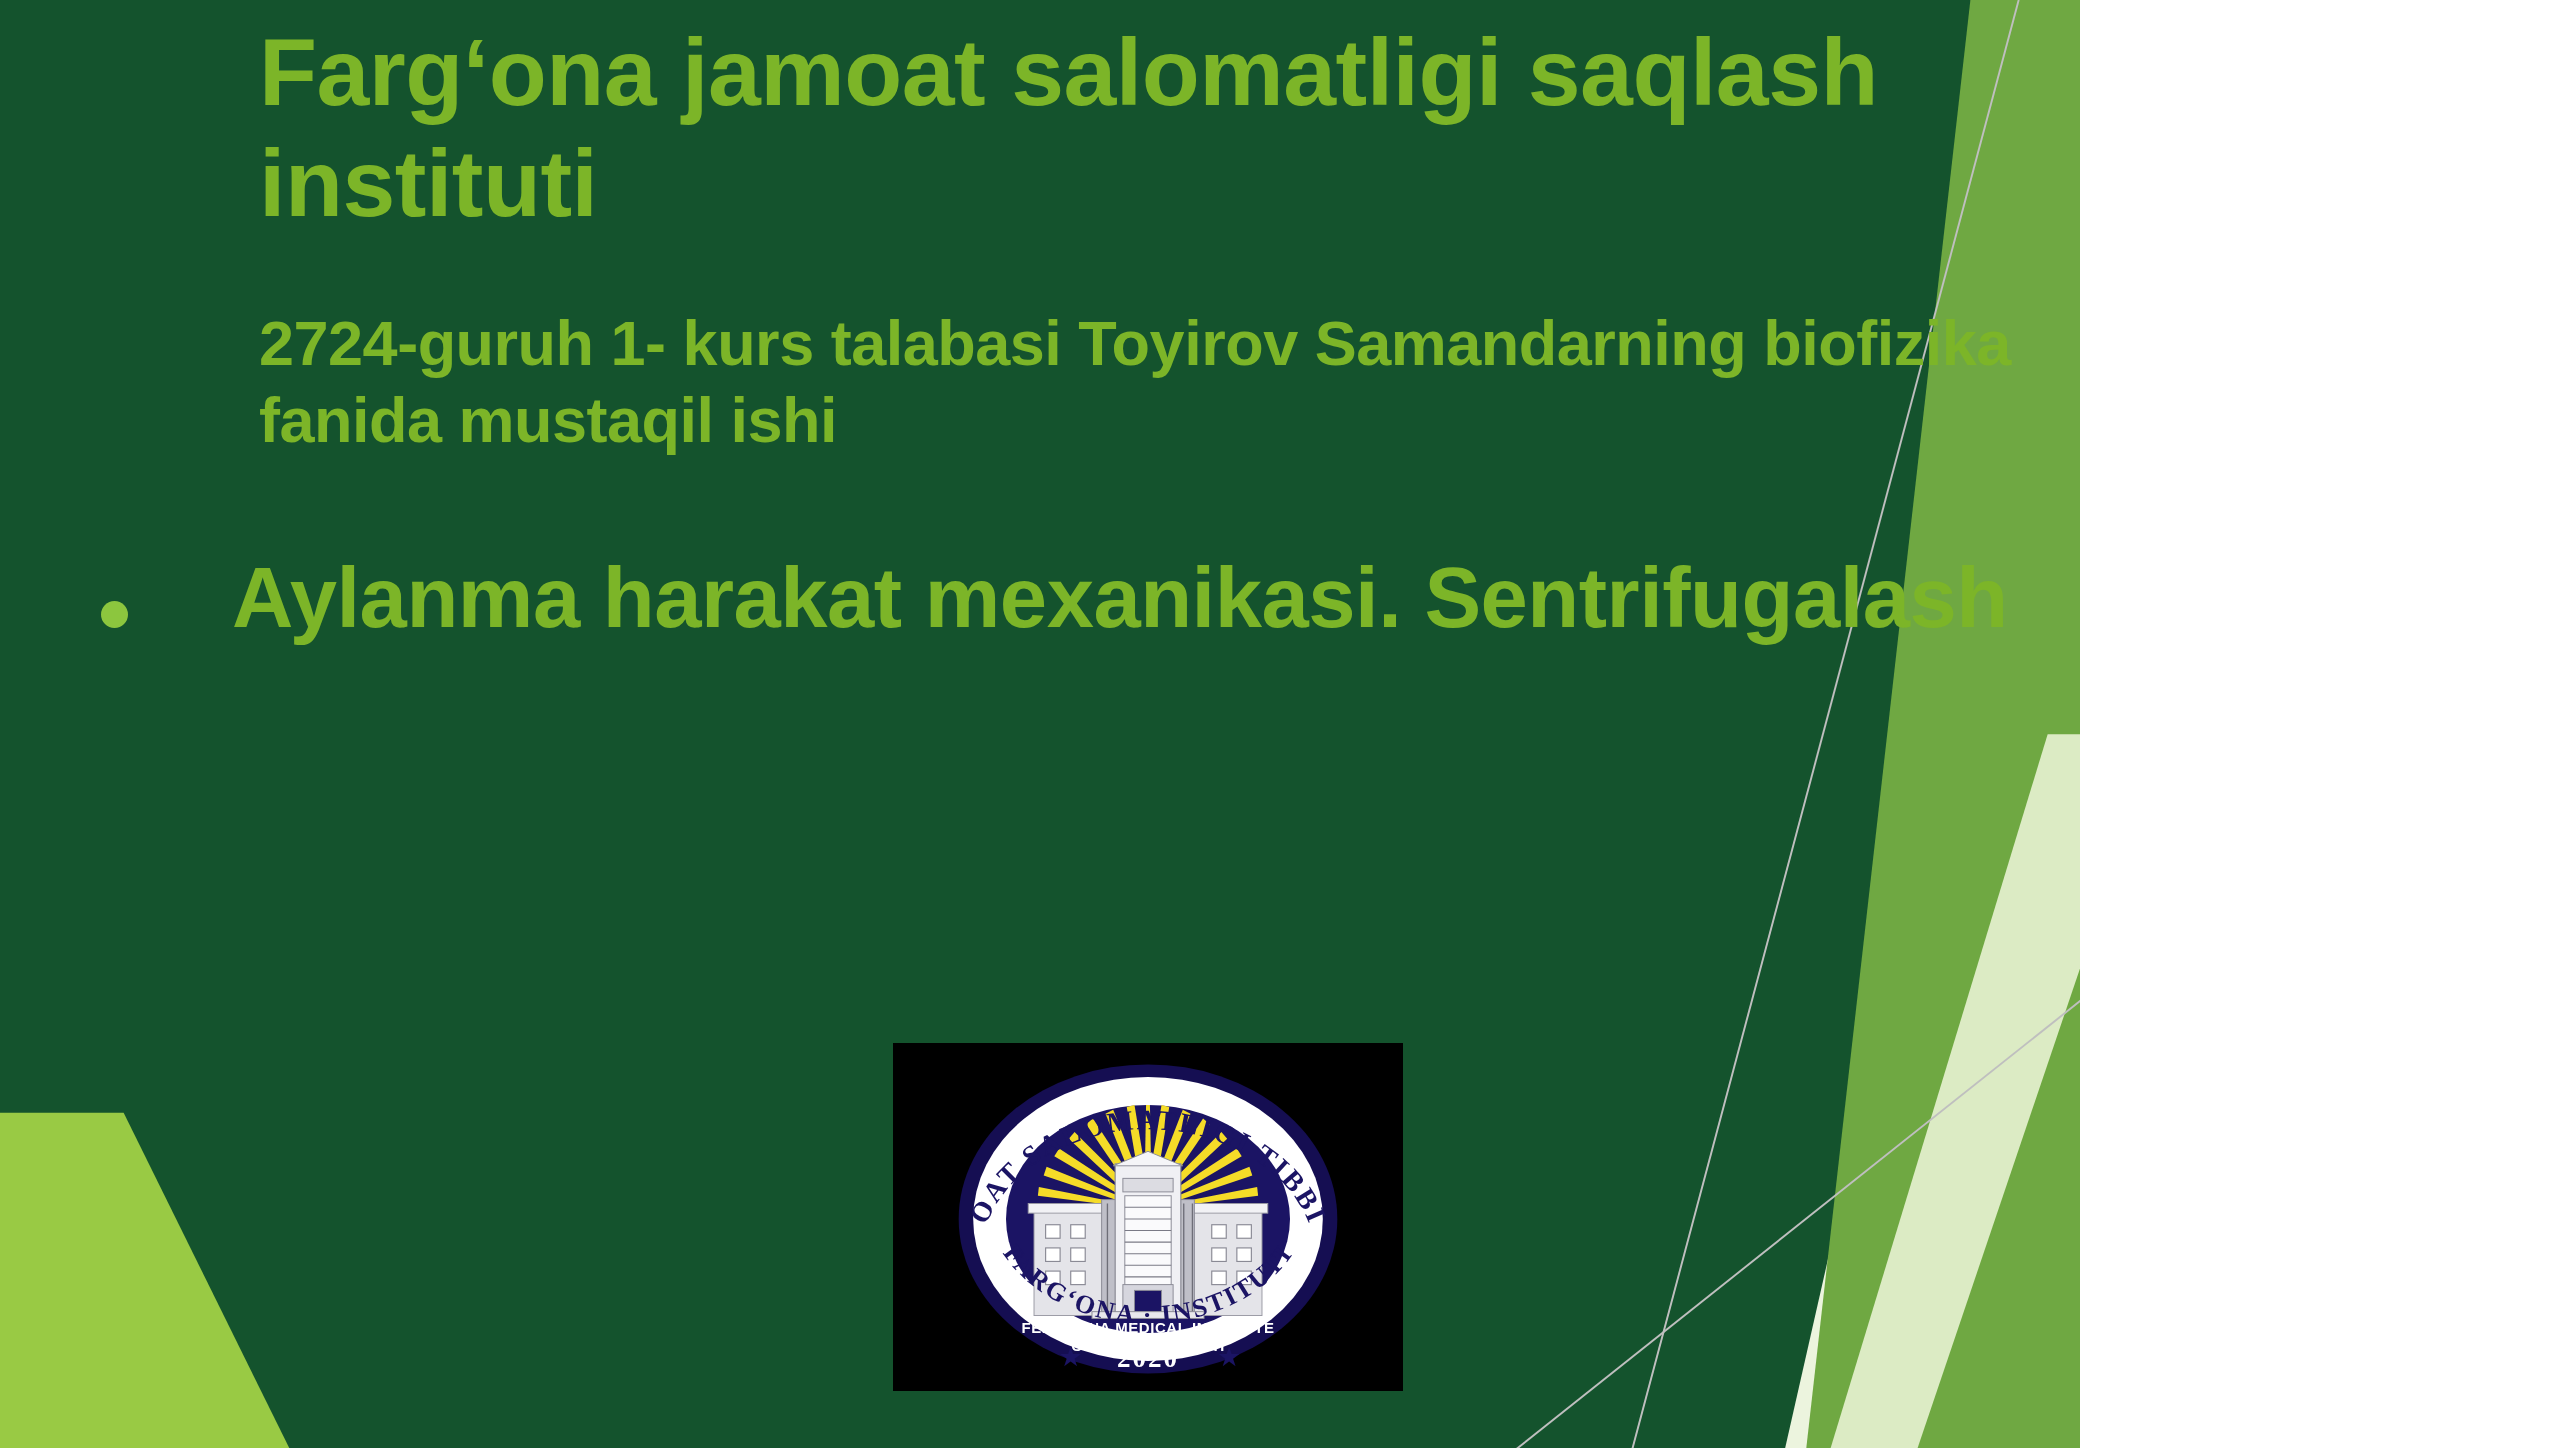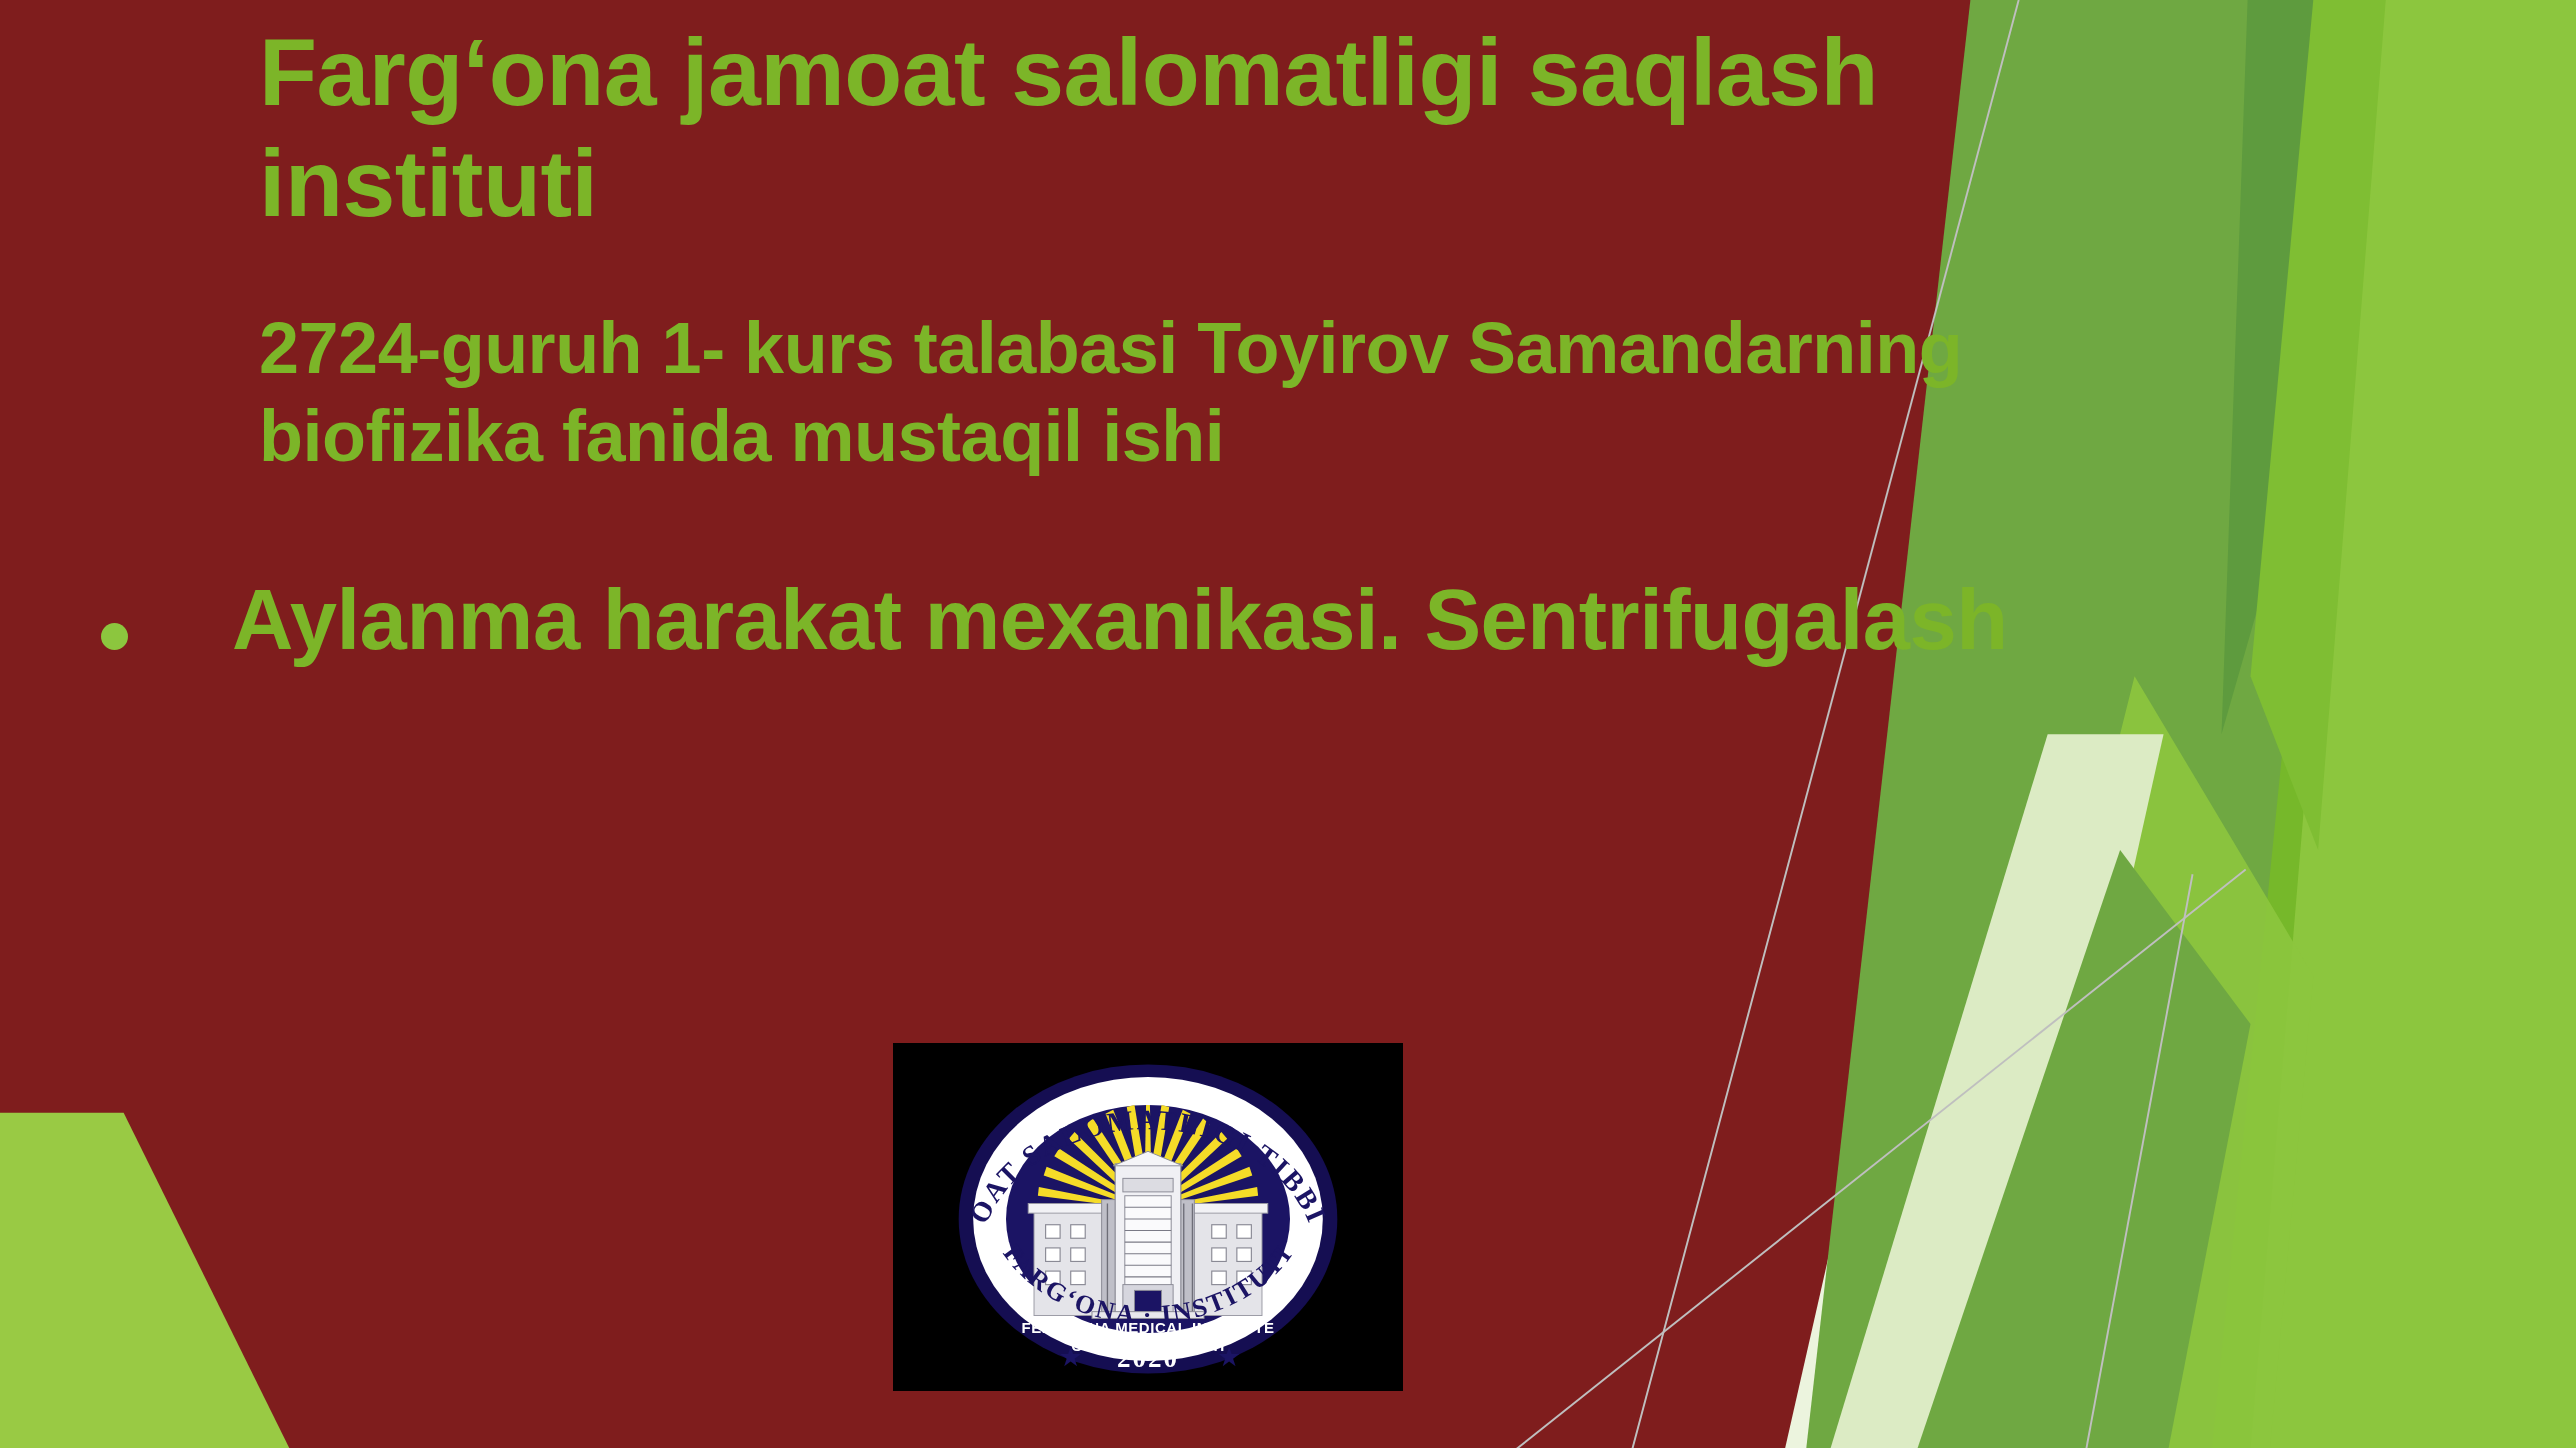--- a/index.html
+++ b/index.html
@@ -5,23 +5,23 @@
   html, body {
     margin: 0;
     padding: 0;
     background: #ffffff;
   }
   body {
     font-family: "Liberation Sans", sans-serif;
   }
   #slide {
     position: relative;
-    width: 2576px;
+    width: 2080px;
     height: 1449px;
-    background: #7f1d1d;
+    background: #14532d;
     overflow: hidden;
   }
   #decor {
     position: absolute;
     inset: 0;
     width: 2576px;
     height: 1449px;
     z-index: 1;
     pointer-events: none;
   }
@@ -42,21 +42,21 @@
     font-weight: bold;
     letter-spacing: -0.5px;
   }
   .para-title {
     font-size: 95px;
     line-height: 1.16;
     padding-left: 259px;
     top: 17.4px;
   }
   .para-sub {
-    font-size: 72px;
+    font-size: 63px;
     line-height: 1.22;
     padding-left: 259px;
     top: 85px;
   }
   .para-bullet {
     font-size: 85px;
     line-height: 1.22;
     padding-left: 232px;
     top: 172px;
   }

